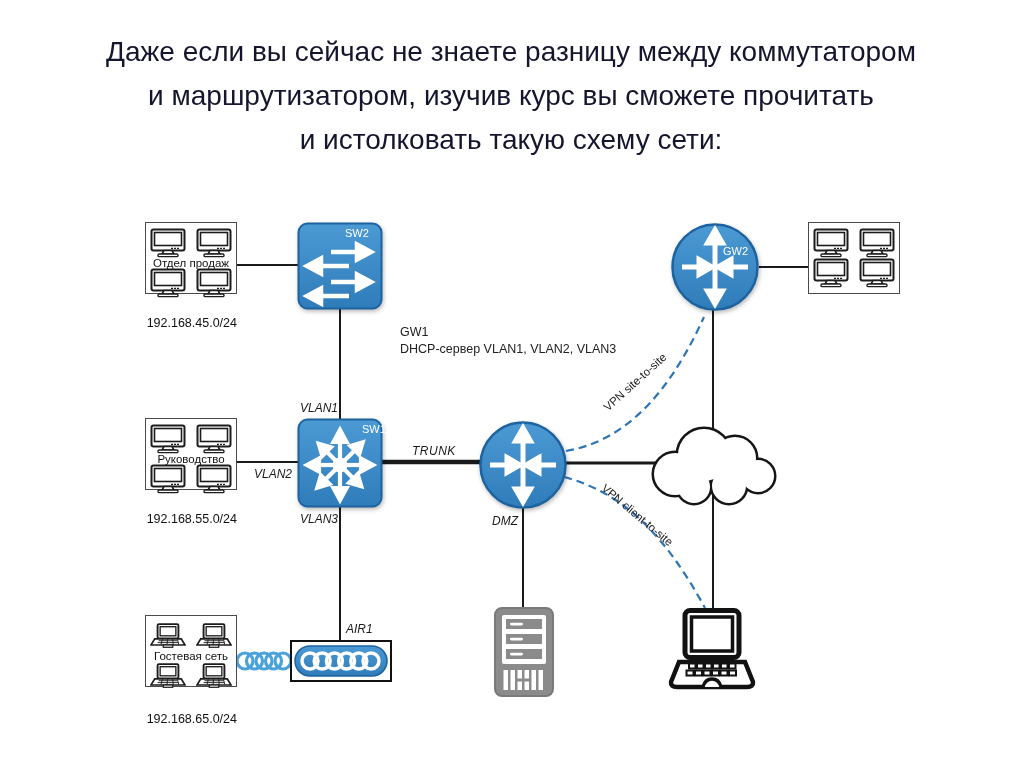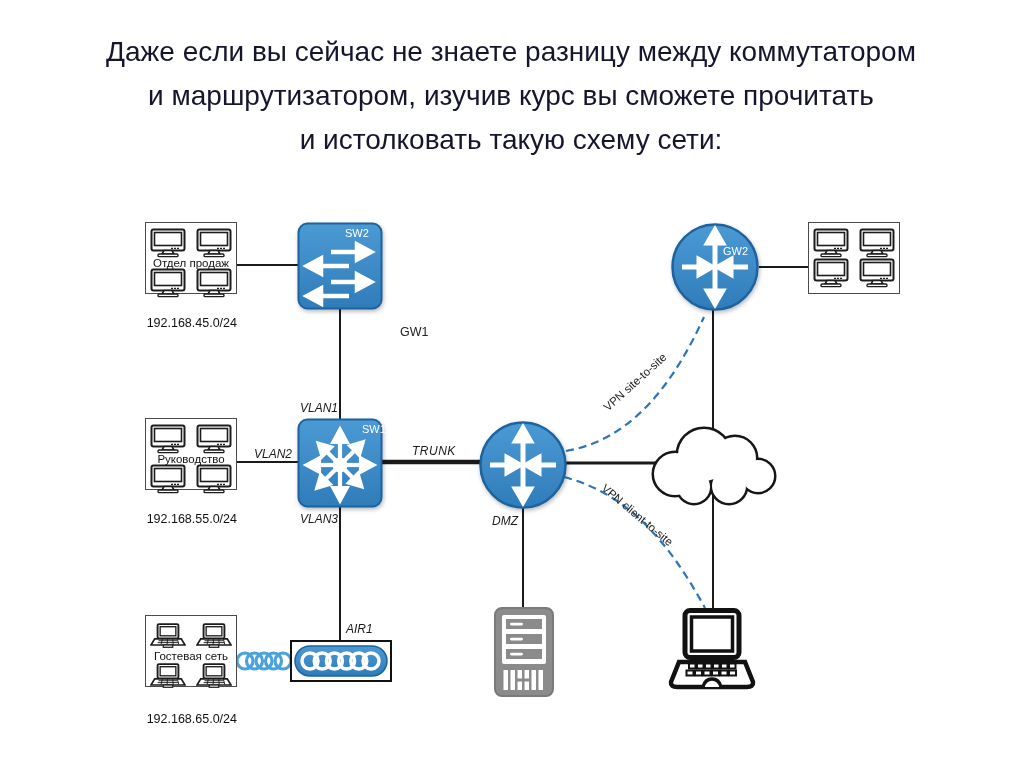--- a/index.html
+++ b/index.html
@@ -396,26 +396,27 @@
         <rect x="39.5" y="62.5" width="7" height="5"></rect>
           <rect x="48" y="62.5" width="7" height="5"></rect>
         <rect x="56.5" y="62.5" width="7" height="5"></rect>
           <rect x="65" y="62.5" width="7" height="5"></rect>
       </g>
       <path d="M39 79 q2 -8 9 -8 q7 0 9 8" fill="#fff" stroke="#111" stroke-width="3.5"></path>
     </svg>
   </div>
 
   <div class="lbl" style="left:300px;top:401px">VLAN1</div>
-  <div class="lbl" style="left:254px;top:447px">VLAN2</div>
+  <div class="lbl" style="left:254px;top:467px">VLAN2</div>
   <div class="lbl" style="left:300px;top:512px">VLAN3</div>
   <div class="lbl" style="left:412px;top:444px;letter-spacing:.5px">TRUNK</div>
   <div class="lbl" style="left:492px;top:514px">DMZ</div>
   <div class="lbl" style="left:346px;top:622px">AIR1</div>
 
   <div class="gw1note">
     <div>GW1</div>
+    <div>DHCP-сервер VLAN1, VLAN2, VLAN3</div>
   </div>
 
   <div class="vpnlbl" style="left:595px;top:376px;transform:rotate(-42deg)">VPN site-to-site</div>
   <div class="vpnlbl" style="left:593px;top:509px;transform:rotate(40deg)">VPN client-to-site</div>
 
 </div>
 
 </body></html>

